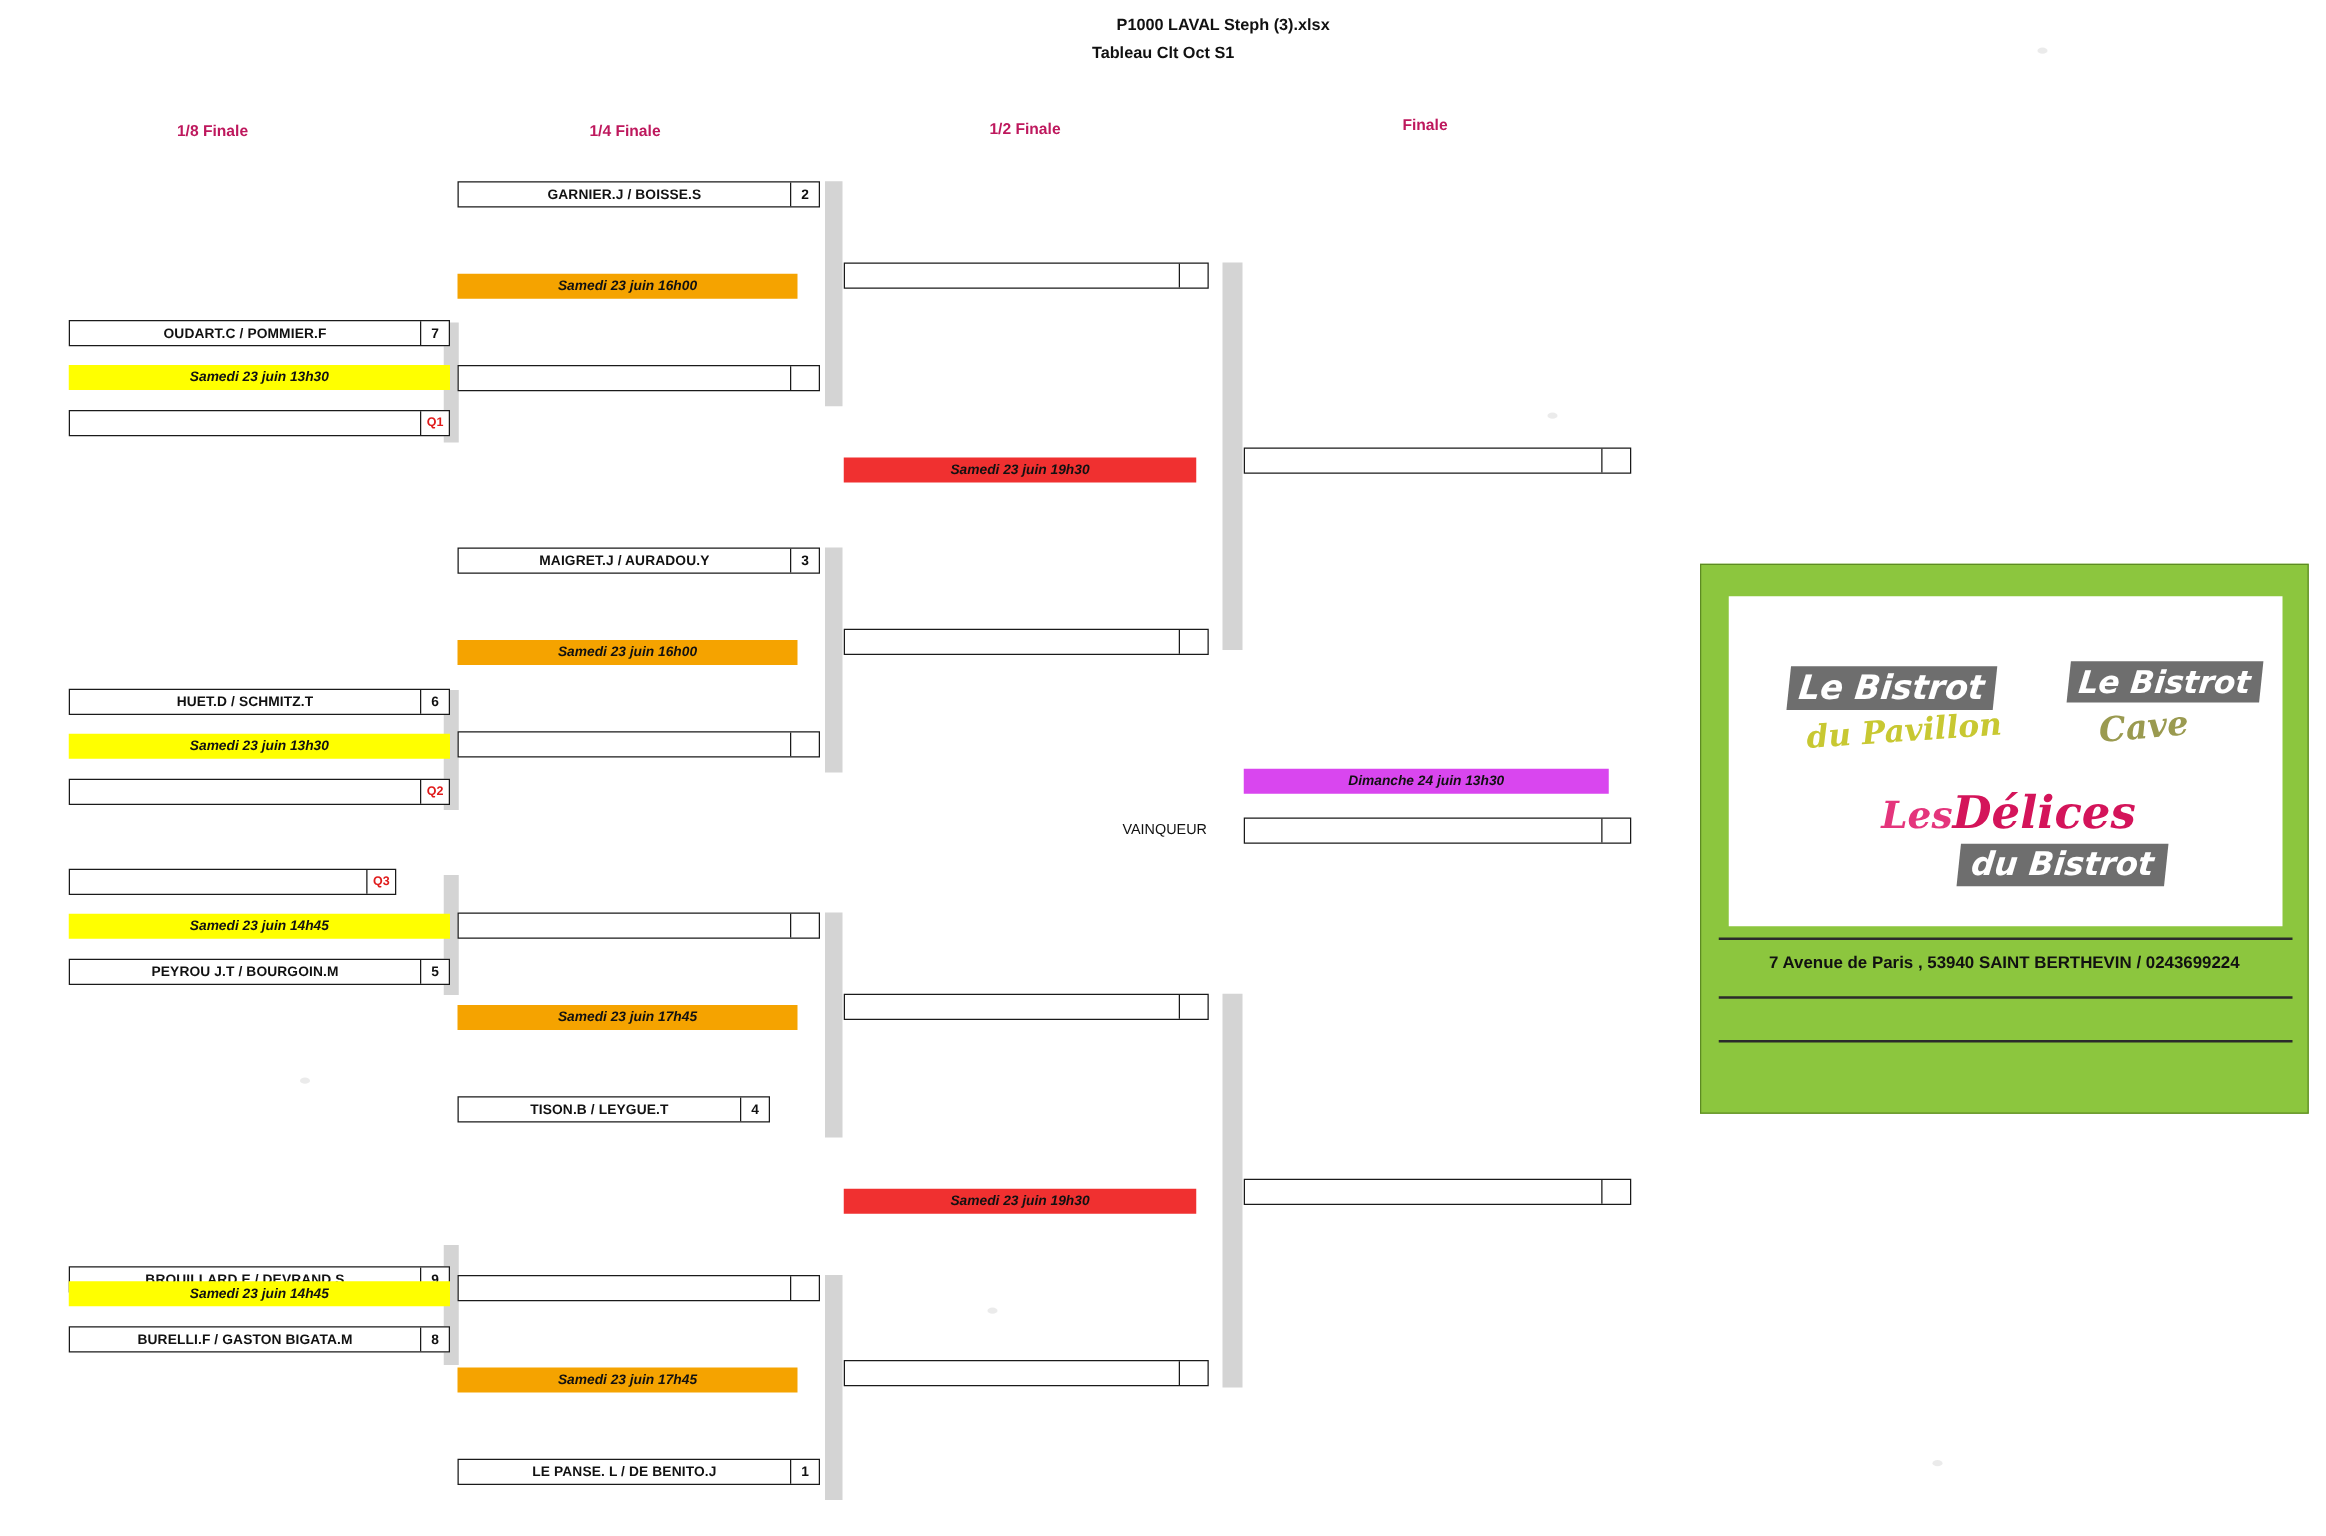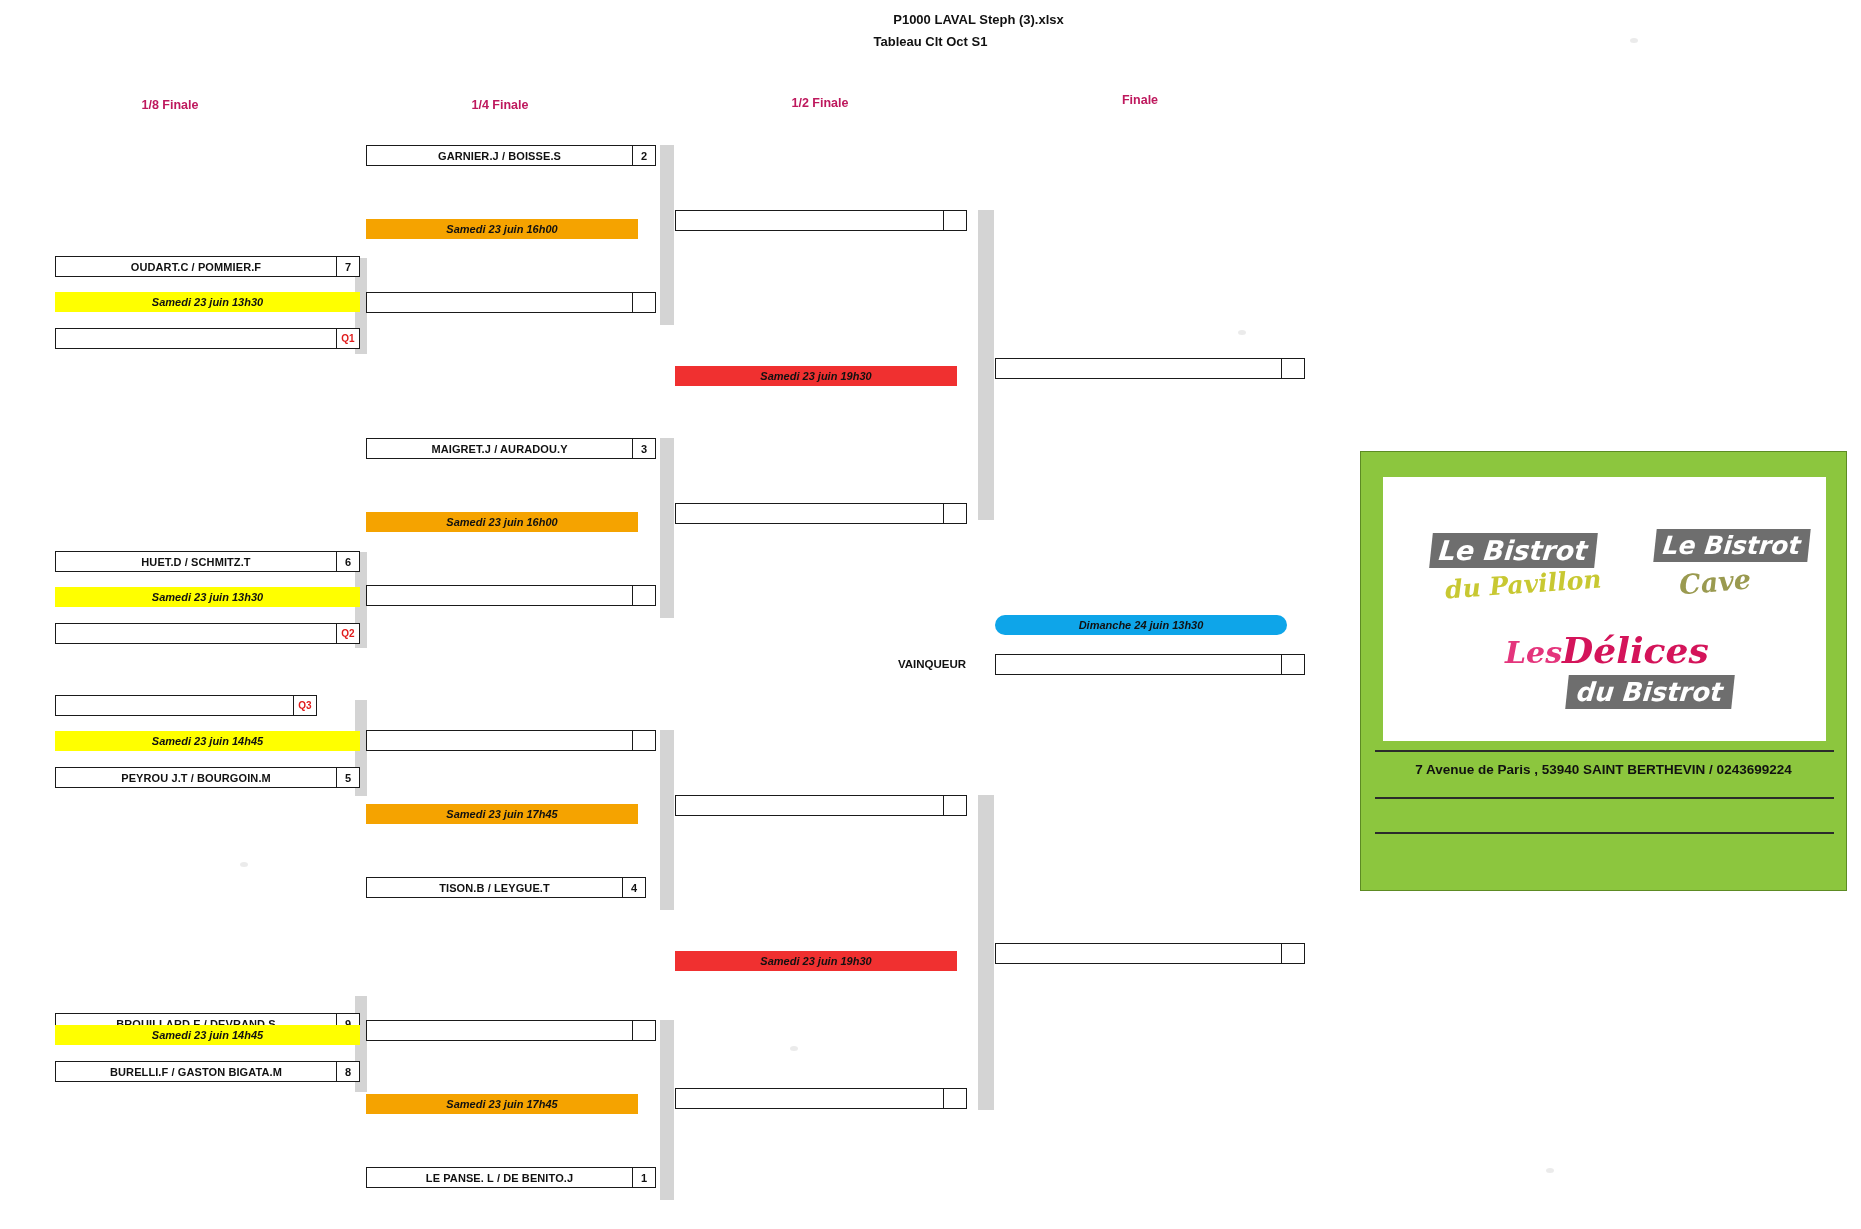--- a/index.html
+++ b/index.html
@@ -50,30 +50,30 @@
     box-sizing:border-box;
     height:20px;
     display:flex;align-items:center;justify-content:center;
     font-size:11px;font-weight:bold;color:#111;
     border:0;
     font-style:italic;
   }
   .yellow{background:#ffff00;}
   .orange{background:#f5a300;}
   .red{background:#f03030;}
-  .cyan{background:#0ea5e9;border-radius:10px;}
+  .cyan{background:#d946ef;}
 
   
   .conn{
     position:absolute;
     background:#d4d4d4;
   }
 
   .vainqueur-label{
-    font-size:11.5px;font-weight:bold;color:#111;
+    font-size:11.5px;font-weight:normal;color:#111;
   }
 
   
   #sponsor{
     left:1360px;top:451px;width:487px;height:440px;
     background:#8cc63e;
     border:1px solid #5d8b23;
     box-sizing:border-box;
   }
   #sponsor .white-panel{
@@ -215,21 +215,21 @@
 <div class="abs slot" style="left:366px;top:585px;width:290px;">
   <span class="nm"></span>
   <span class="seed"></span>
 </div>
 
 <div class="abs slot" style="left:366px;top:730px;width:290px;">
   <span class="nm"></span>
   <span class="seed"></span>
 </div>
 <div class="abs timebar orange" style="left:366px;top:804px;width:272px;">Samedi 23 juin 17h45</div>
-<div class="abs slot" style="left:366px;top:877px;width:280px;">
+<div class="abs slot" style="left:366px;top:877px;width:250px;">
   <span class="nm">TISON.B / LEYGUE.T</span>
   <span class="seed">4</span>
 </div>
 
 <div class="abs slot" style="left:366px;top:1020px;width:290px;">
   <span class="nm"></span>
   <span class="seed"></span>
 </div>
 <div class="abs timebar orange" style="left:366px;top:1094px;width:272px;">Samedi 23 juin 17h45</div>
 <div class="abs slot" style="left:366px;top:1167px;width:290px;">

